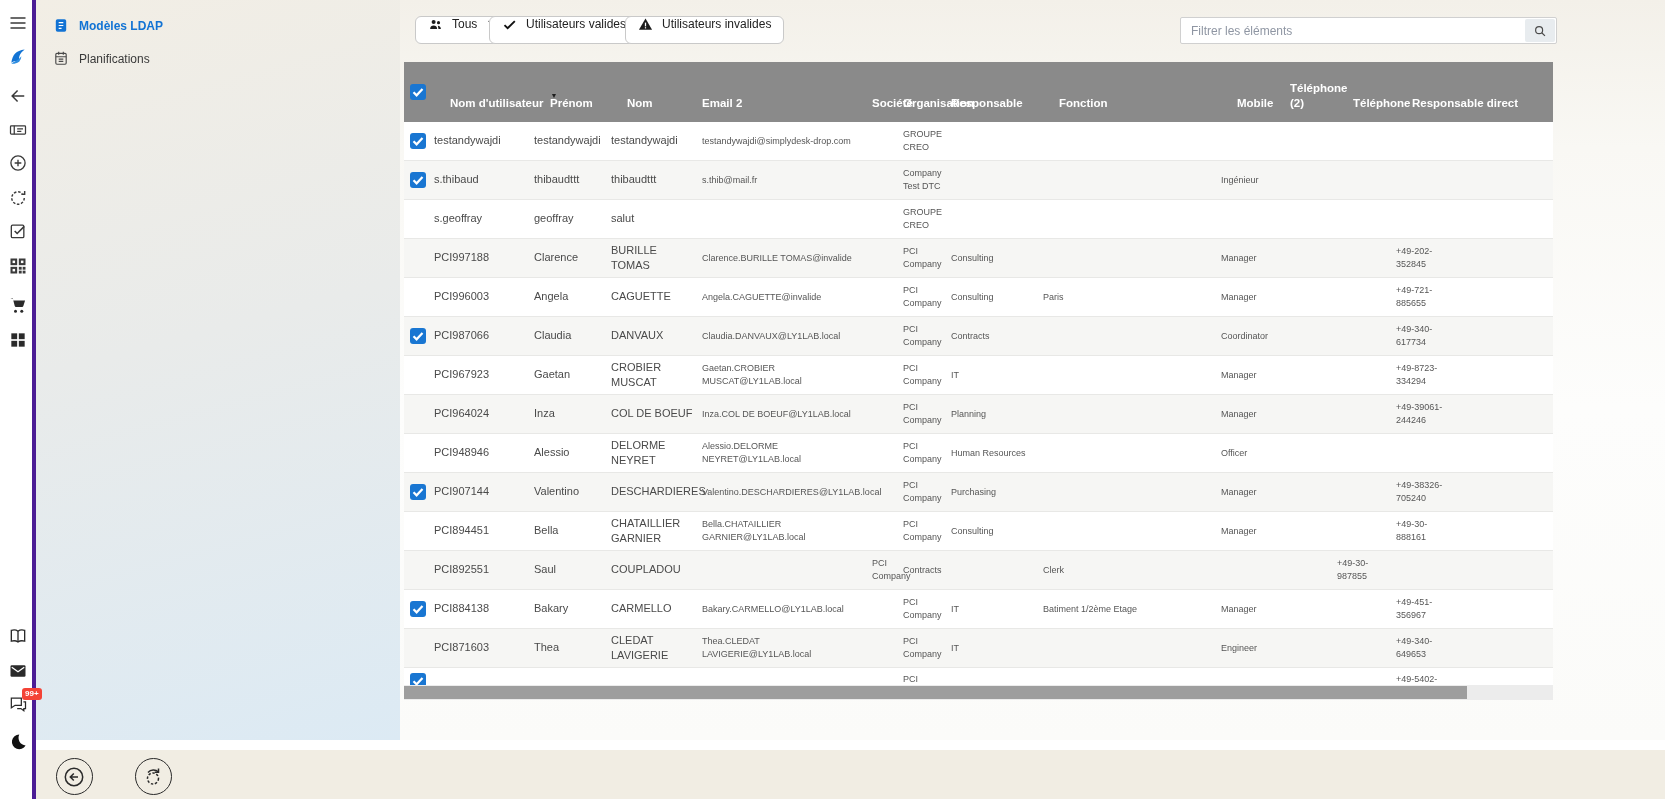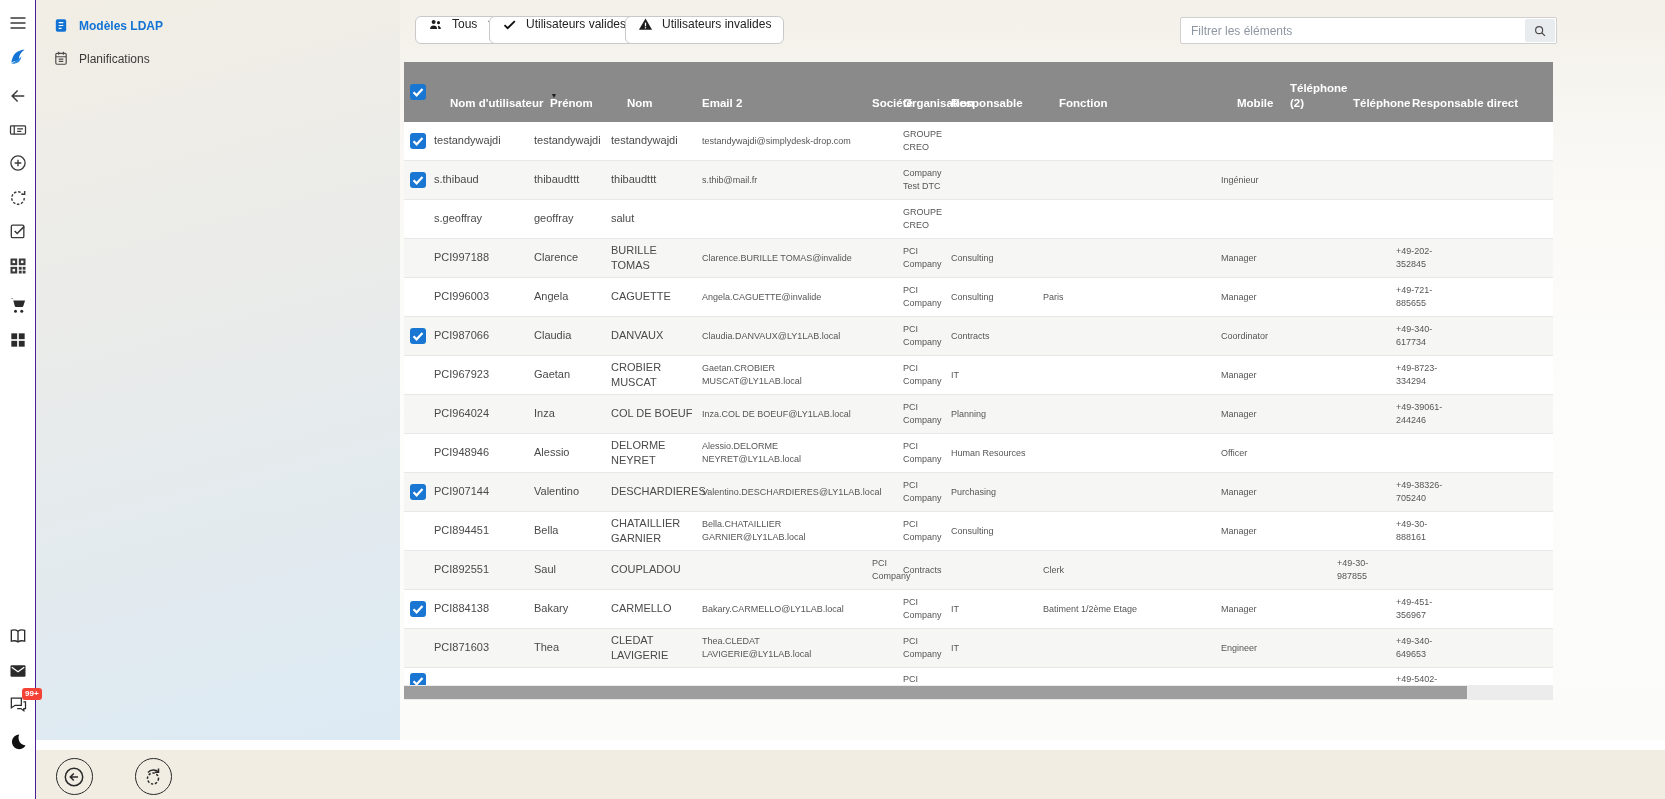--- a/index.html
+++ b/index.html
@@ -1,21 +1,21 @@
 <!DOCTYPE html>
 <html><head>
 <meta charset="utf-8">
 <style>
   * { margin:0; padding:0; box-sizing:border-box; }
   html,body { width:1665px; height:799px; overflow:hidden;
     font-family:"Liberation Sans", sans-serif; background:#fff; }
 
   
   .sidebar { position:absolute; left:0; top:0; width:36px; height:799px;
-    background:#fff; border-right:1px solid #4c1d95; z-index:5; }
+    background:#fff; border-right:4px solid #4c1d95; z-index:5; }
   .sicon { position:absolute; left:8px; width:20px; height:20px; cursor:pointer; }
   .sicon svg { width:20px; height:20px; display:block; }
   .badge { position:absolute; left:14px; top:-6px; background:#f44336; color:#fff;
     font-size:8px; font-weight:bold; padding:1px 3px; border-radius:3px; line-height:1.2; }
 
   
   .panel { position:absolute; left:36px; top:0; width:364px; height:740px;
     background:linear-gradient(165deg,#f2eee5 0%,#e9ebea 45%,#dceaf4 100%); }
   .nav-item { display:flex; align-items:center; gap:11px; height:33px; padding-left:18px;
     font-size:12px; color:#3a3a3a; cursor:pointer; }

